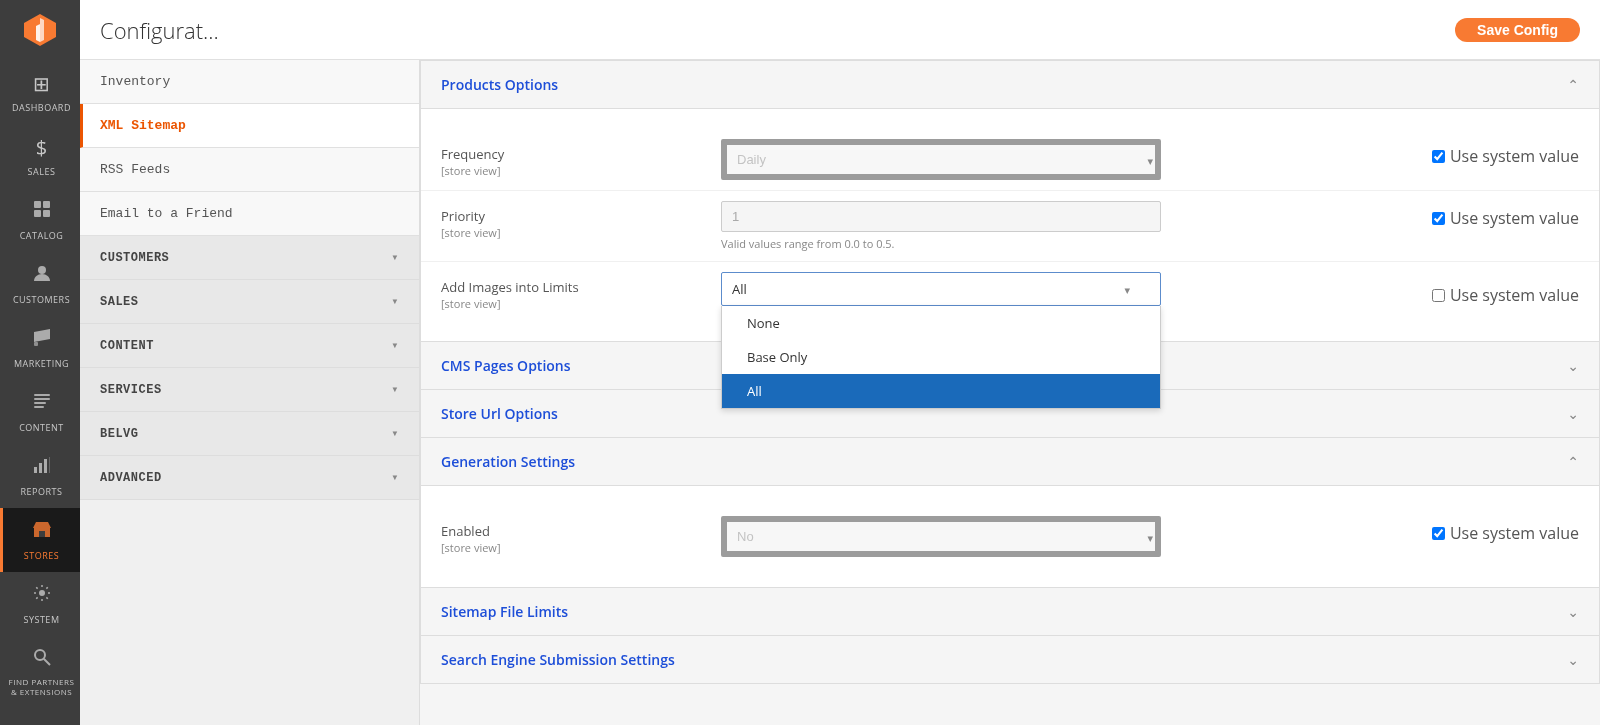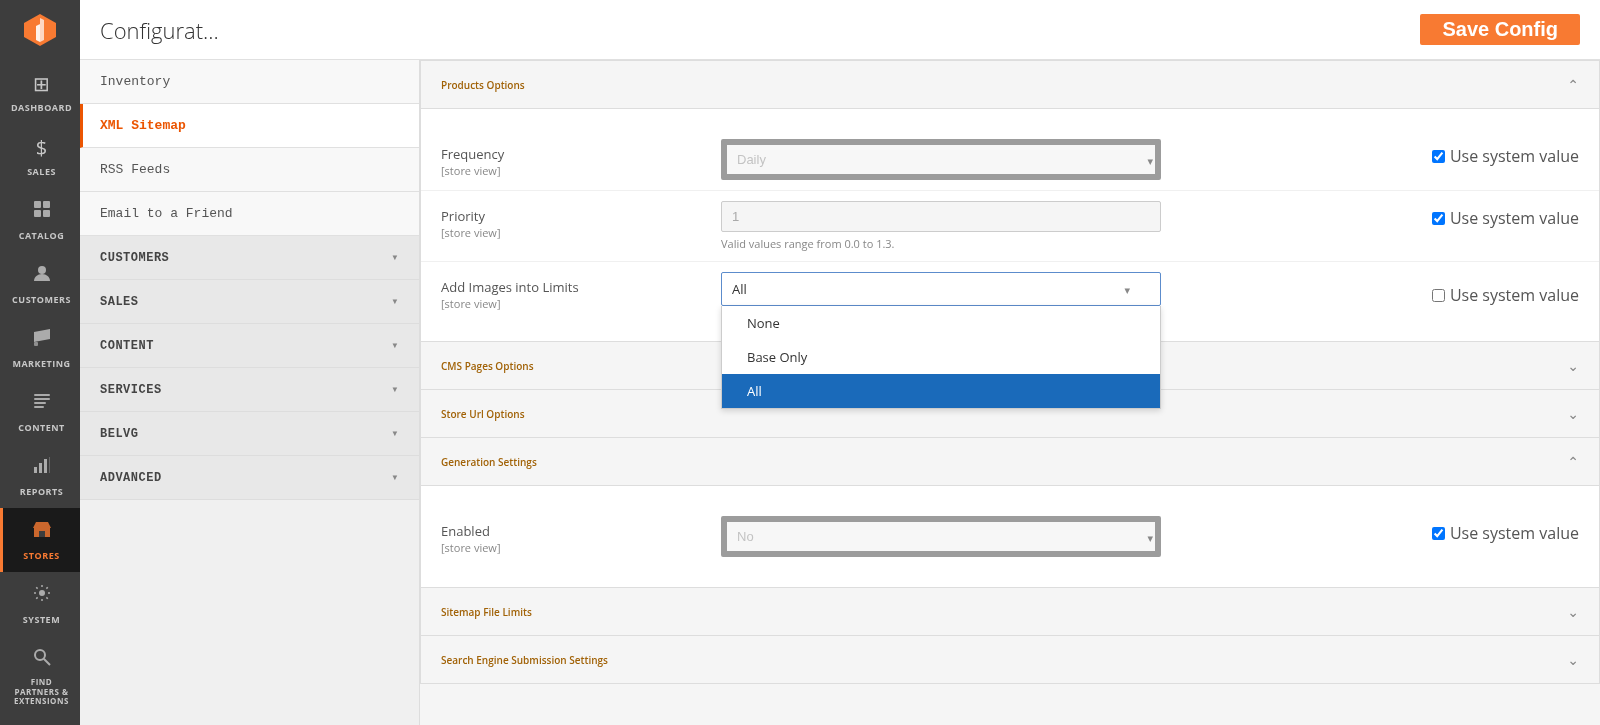--- a/index.html
+++ b/index.html
@@ -42,21 +42,21 @@
       text-align: center;
       border-left: 3px solid transparent;
     }
     .nav-item.active { background: #1a1a1a; color: #f87a32; border-left-color: #f87a32; }
     .nav-item .nav-icon {
       font-size: 20px;
       margin-bottom: 4px;
     }
     .nav-item .nav-label {
       font-size: 9px;
-      font-weight: 700;
+      font-weight: 400;
       letter-spacing: 0.5px;
       text-transform: uppercase;
     }
 
     
     .main-area {
       flex: 1;
       display: flex;
       flex-direction: column;
       overflow: hidden;
@@ -76,24 +76,24 @@
       font-size: 22px;
       color: #333;
       font-weight: 300;
       flex: 1;
     }
     .save-btn {
       background: #f87a32;
       color: #fff;
       border: none;
       padding: 4px 22px;
-      font-size: 20px;
+      font-size: 14px;
       font-weight: 600;
       cursor: pointer;
-      border-radius: 2px;
+      border-radius: 12px;
     }
 
     
     .content-area {
       display: flex;
       flex: 1;
       overflow: hidden;
     }
 
     
@@ -159,23 +159,23 @@
     .section-header {
       display: flex;
       justify-content: space-between;
       align-items: center;
       padding: 14px 20px;
       background: #f5f5f5;
       border-bottom: 1px solid #ddd;
       cursor: pointer;
     }
     .section-header-title {
-      font-size: 10px;
+      font-size: 14px;
       font-weight: 600;
-      color: #a16207;
+      color: #1d4ed8;
     }
     .section-toggle { color: #888; font-size: 14px; }
     .section-body {
       padding: 20px 0;
       background: #fff;
     }
     .form-row {
       display: flex;
       align-items: flex-start;
       padding: 10px 20px;
@@ -507,21 +507,21 @@
           </div>
 
           <div class="form-row">
             <div class="form-label">
               <span class="form-label-text">Priority</span>
               <span class="form-label-sub">[store view]</span>
             </div>
             <div class="form-field">
               <div class="form-field-inner">
                 <input type="text" class="field-input" style="max-width: 440px;" value="1" disabled="">
-                <div class="form-note">Valid values range from 0.0 to 1.3.</div>
+                <div class="form-note">Valid values range from 0.0 to 0.5.</div>
               </div>
               <div class="use-system-value">
                 <input type="checkbox" id="pri-sys" checked="" style="">
                 <label for="pri-sys">Use system value</label>
               </div>
             </div>
           </div>
 
           <div class="form-row" style="position:relative; z-index:200;">
             <div class="form-label">

